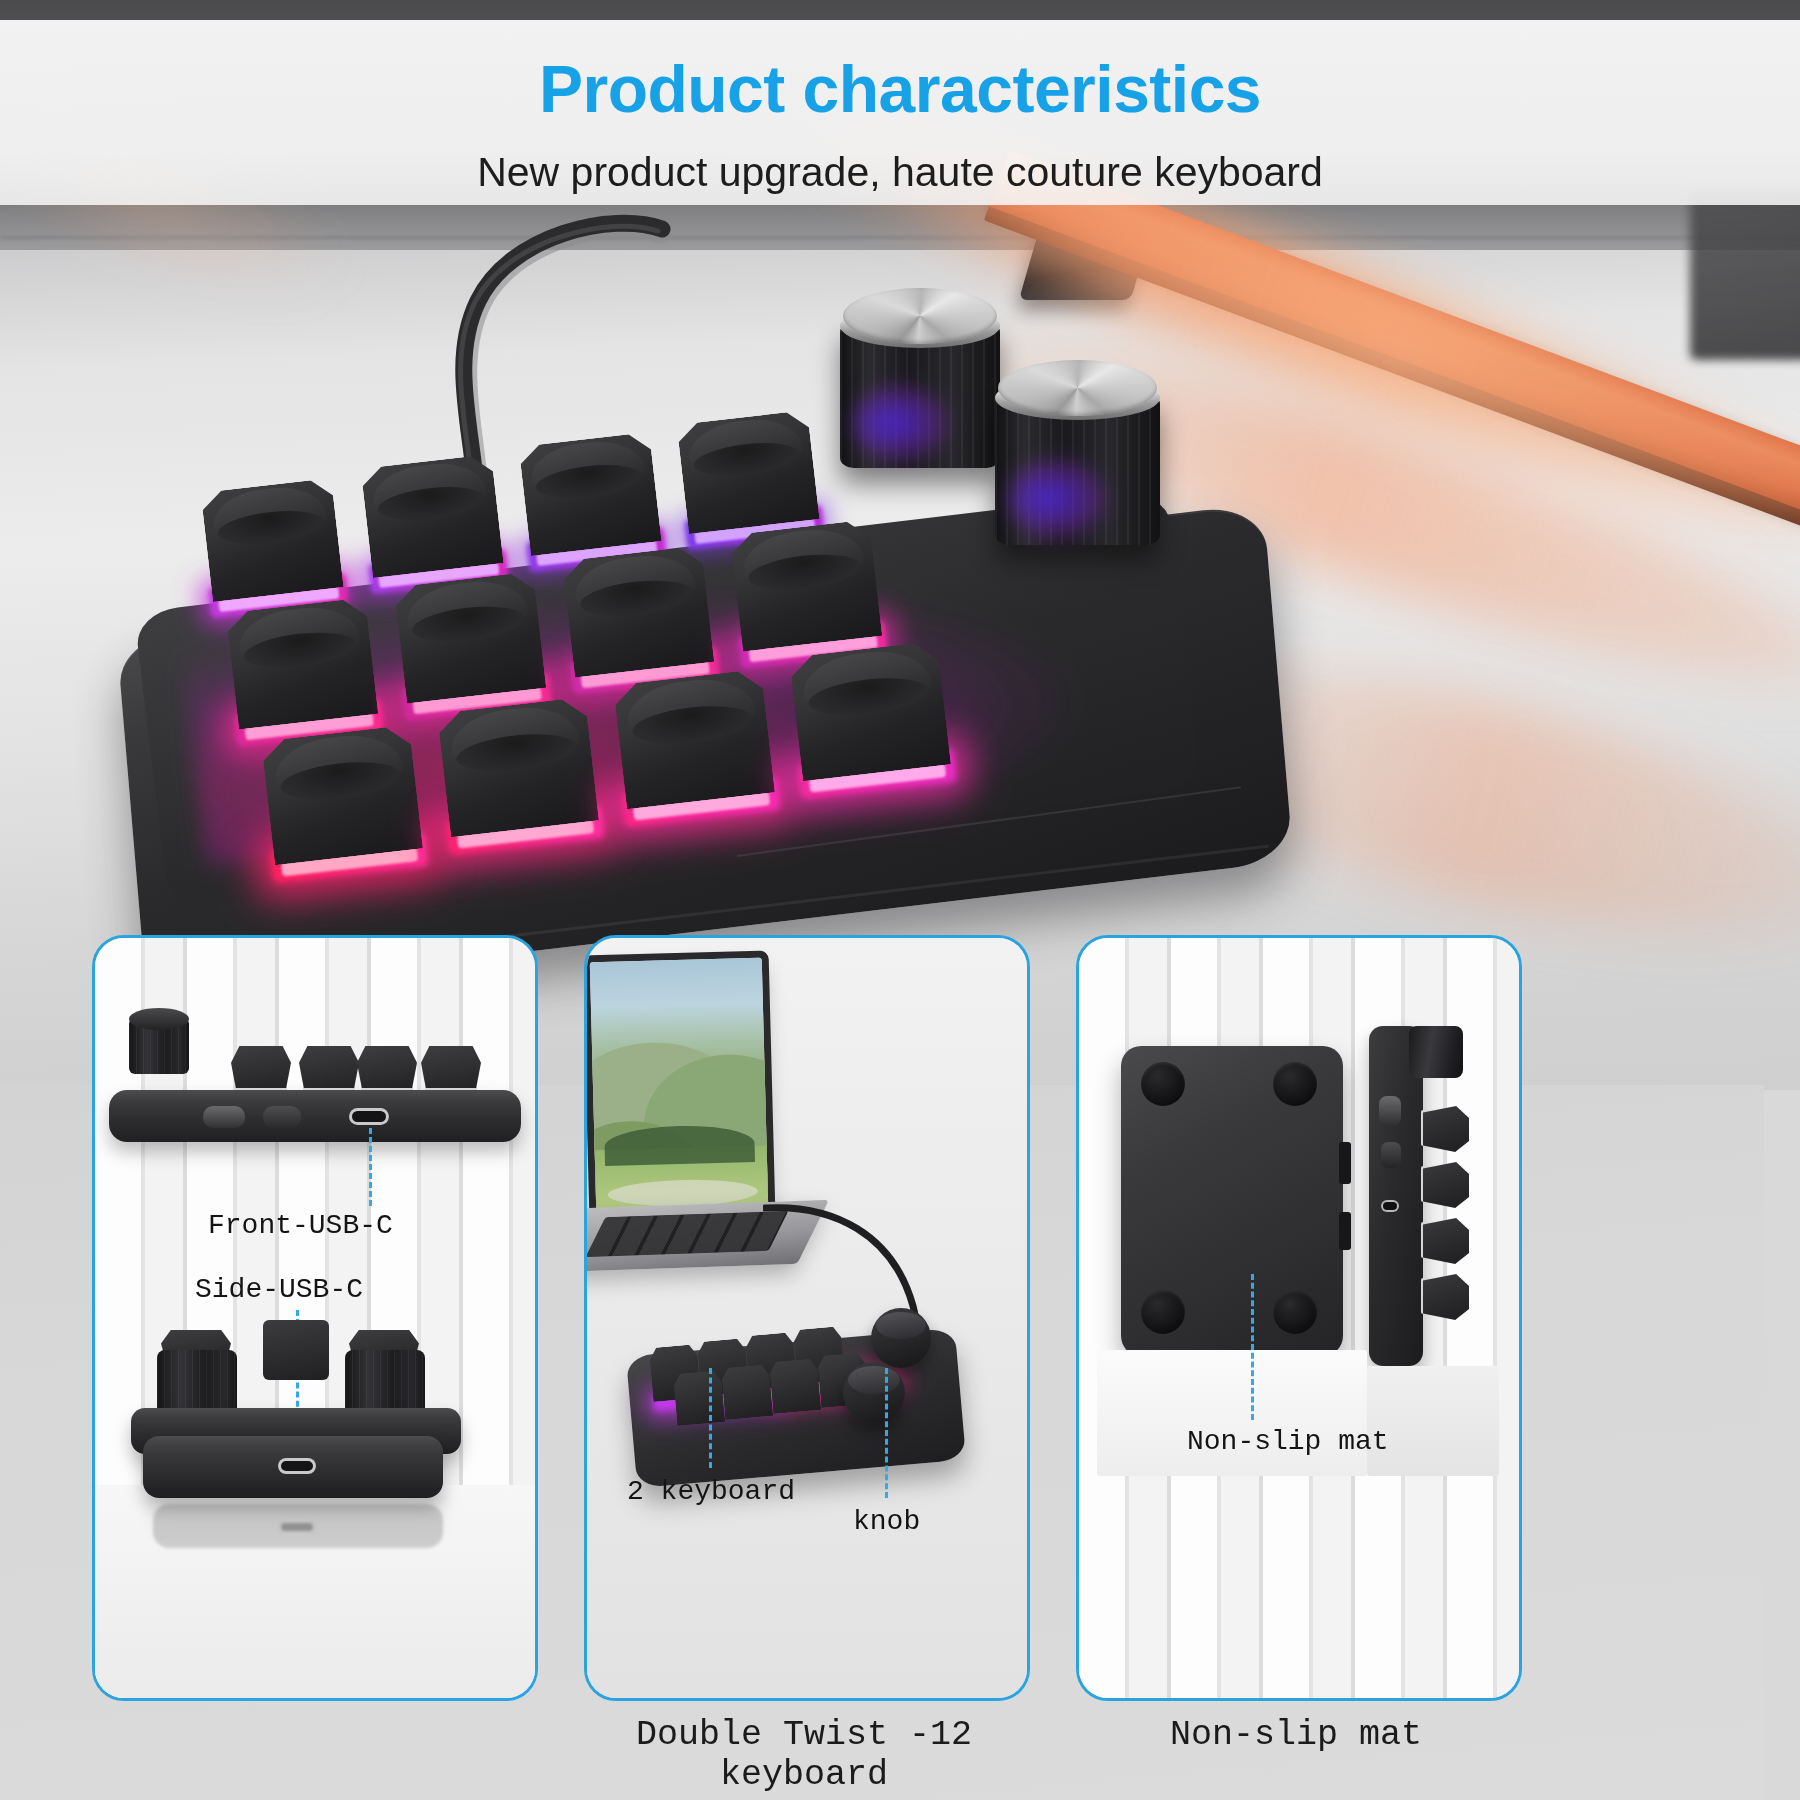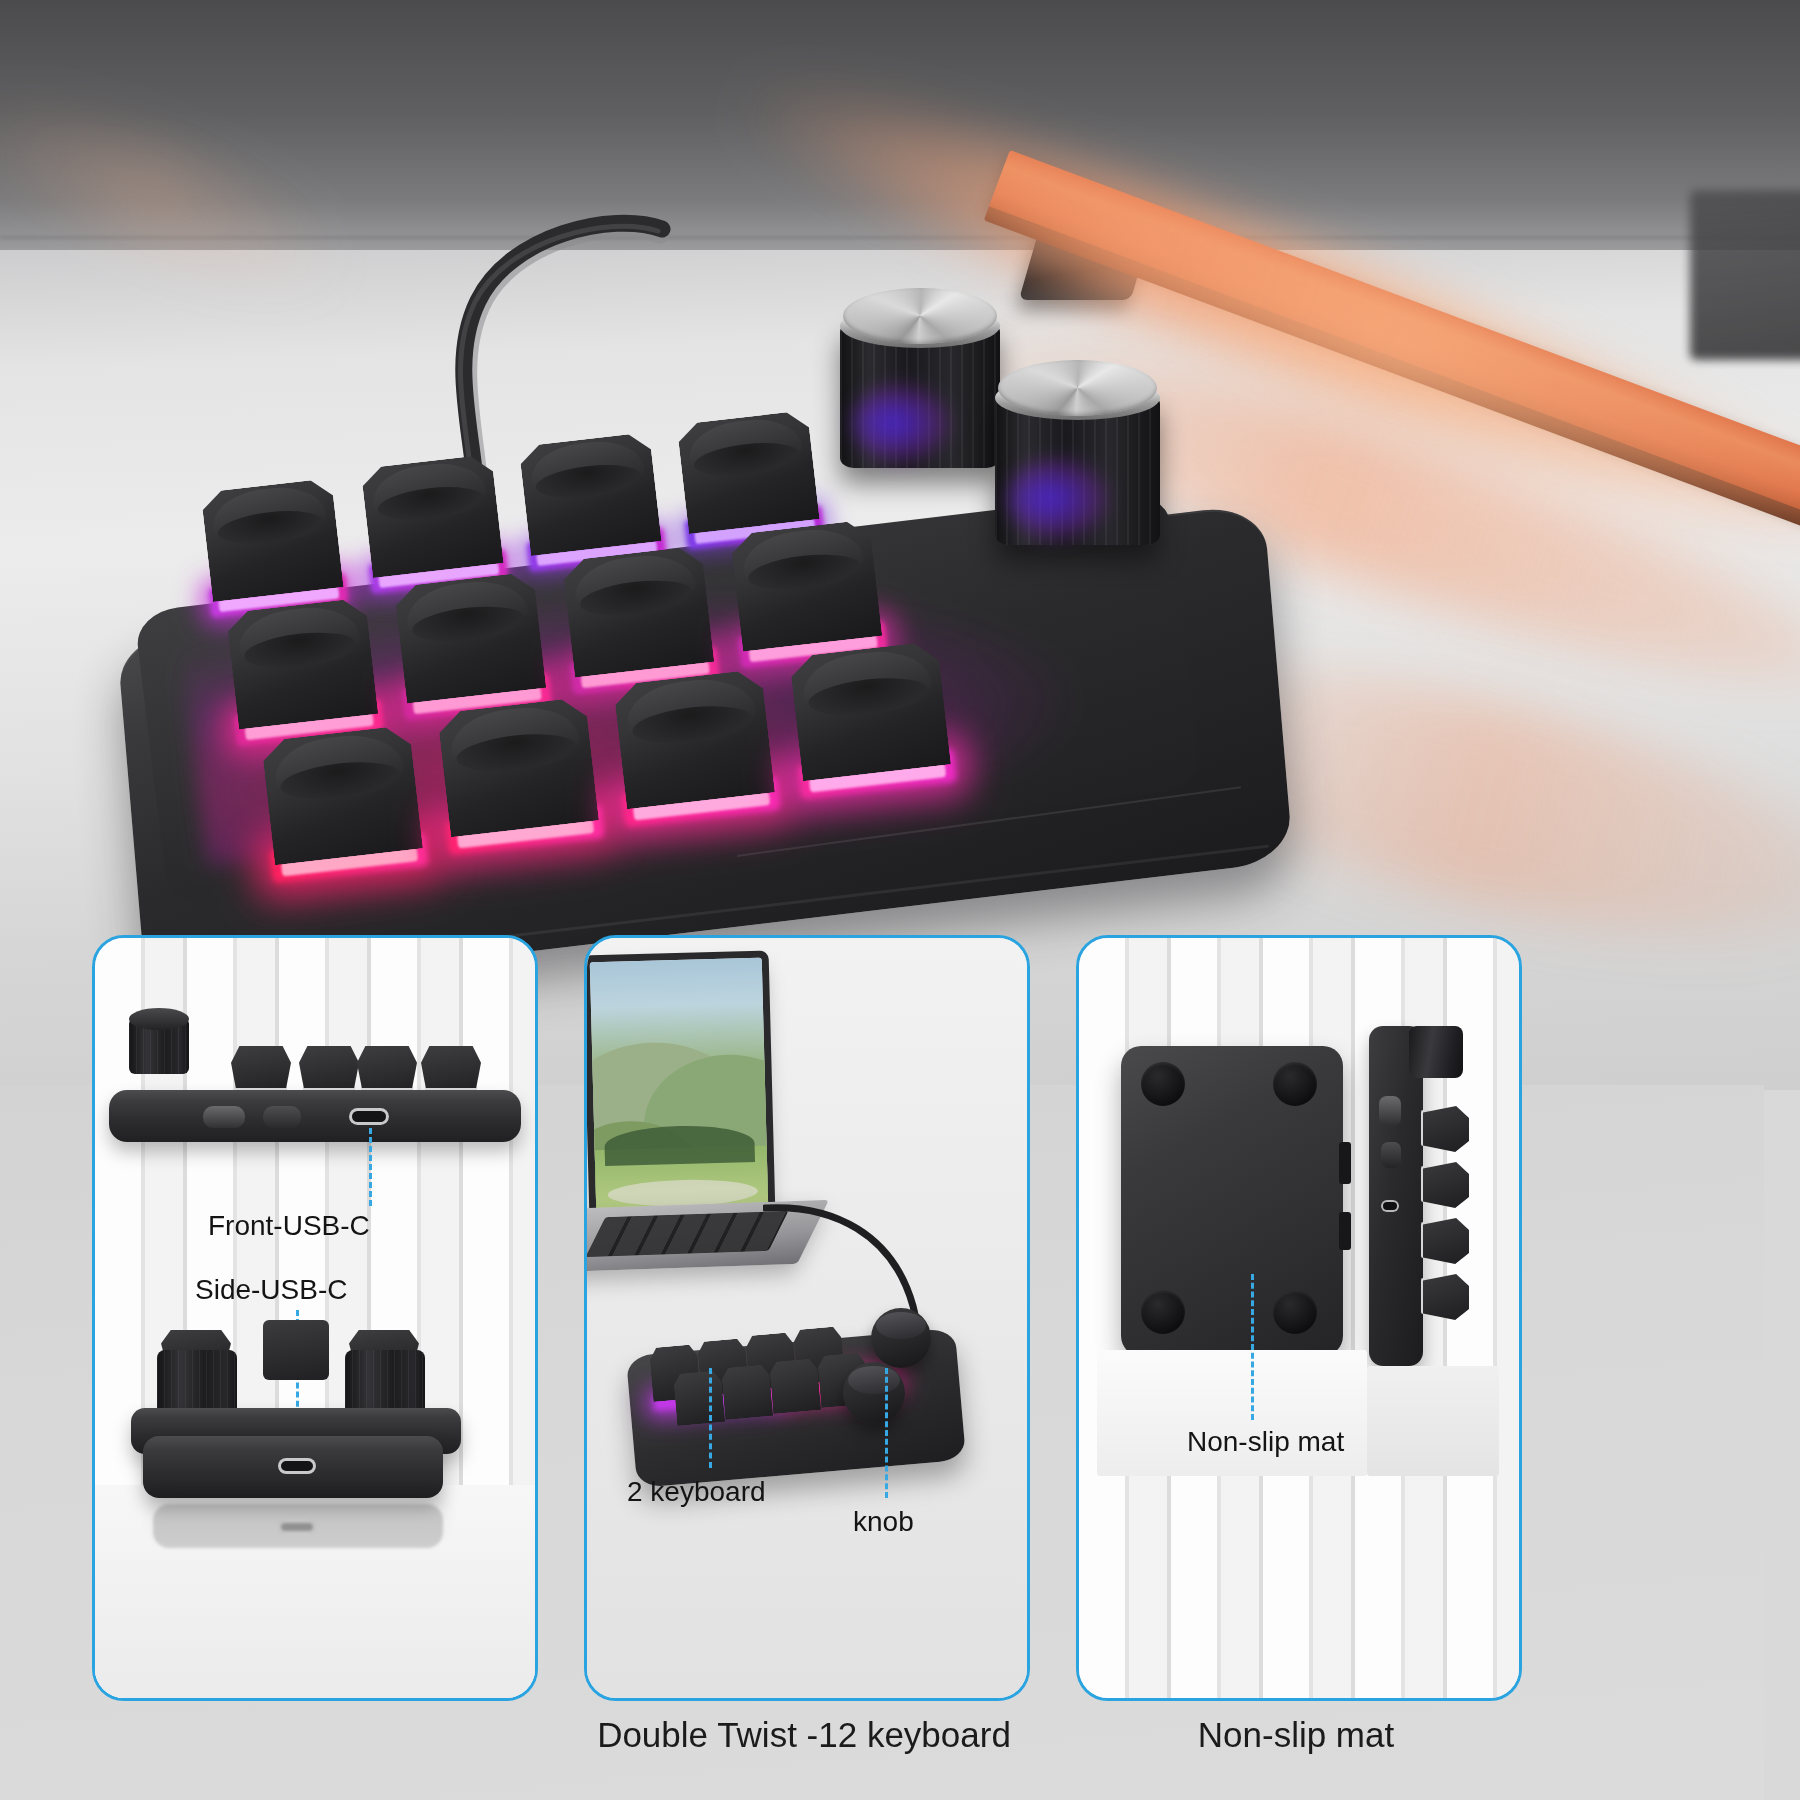--- a/index.html
+++ b/index.html
@@ -92,21 +92,21 @@
   
   .headband{position:absolute;left:0;top:20px;width:1800px;height:185px;
             background:linear-gradient(180deg,rgba(252,252,252,.94) 0%,rgba(250,250,250,.92) 70%,rgba(246,246,246,.88) 100%);}
   .title{position:absolute;left:0;top:36px;width:1800px;text-align:center;
          font-size:66px;font-weight:bold;color:#17a2e8;letter-spacing:-.5px;line-height:1;}
   .subtitle{position:absolute;left:0;top:132px;width:1800px;text-align:center;
          font-size:41px;color:#1d1d1d;line-height:1;}
 
   
   .panels{position:absolute;left:0;top:1085px;width:1764px;height:715px;
-          background:linear-gradient(175deg,#d4d3d4 0%,#d9d8d9 40%,#dcdbdc 100%);}
+          background:linear-gradient(175deg,#d4d3d4 0%,#d9d8d9 40%,#dcdbdc 100%);font-family:Liberation Mono, monospace;}
   .panel{position:absolute;border:3px solid #29a4e0;border-radius:32px;overflow:hidden;background:#efefef;}
   .pcap{position:absolute;width:100%;text-align:center;font-size:35px;color:#1b1b1b;}
 
   
   .stripes{position:absolute;inset:0;
            background:
              repeating-linear-gradient(90deg,#fdfdfd 0px,#fdfdfd 46px,#e3e3e3 46px,#e3e3e3 50px,#f3f3f3 50px,#f3f3f3 88px,#dcdcdc 88px,#dcdcdc 92px);}
   .stripes.soft{background:
              repeating-linear-gradient(90deg,#fbfbfb 0px,#fbfbfb 52px,#e6e6e6 52px,#e6e6e6 56px,#f4f4f4 56px,#f4f4f4 100px,#dfdfdf 100px,#dfdfdf 104px);}
   .plate{position:absolute;left:0;bottom:0;width:100%;height:34%;
@@ -315,20 +315,24 @@
     </div>
     <div class="knob" style="left:995px;top:360px;width:165px;height:185px;">
       <div class="body"></div>
         <div class="bodyglow"></div>
       <div class="ring"></div>
         <div class="ringhot"></div>
         <div class="top"></div>
     </div>
   </div>
 
+  <div class="headband">
+    <div class="title">Product characteristics</div>
+    <div class="subtitle">New product upgrade, haute couture keyboard</div>
+  </div>
 
   <div class="panels">
 
     <div class="panel" style="left:92px;top:-150px;width:440px;height:760px;">
       <div class="stripes"></div>
       <div class="plate" style="height:28%;"></div>
 
       <div class="p1-knobsmall" style="left:34px;top:80px;width:60px;height:56px;"></div>
       <div class="p1-knobtop" style="left:34px;top:70px;width:60px;height:22px;"></div>
 

